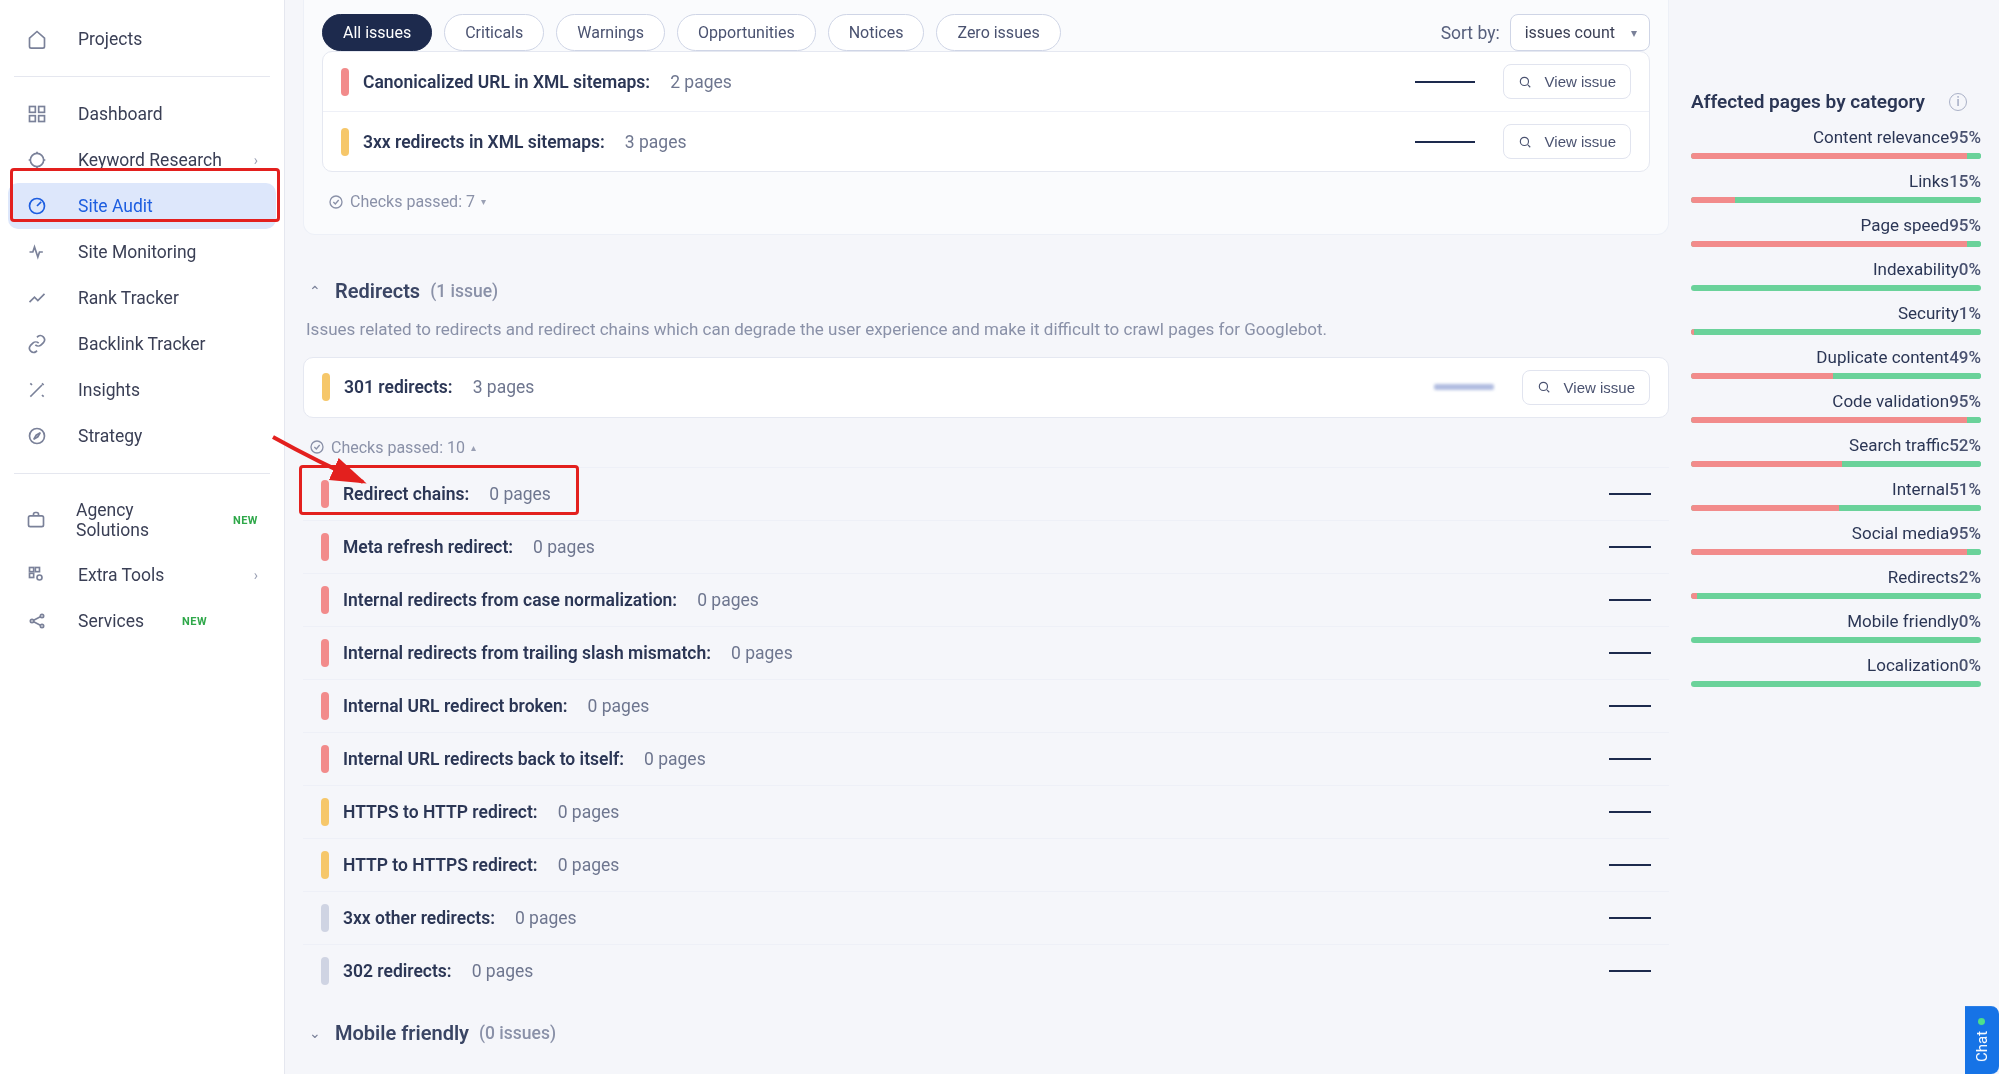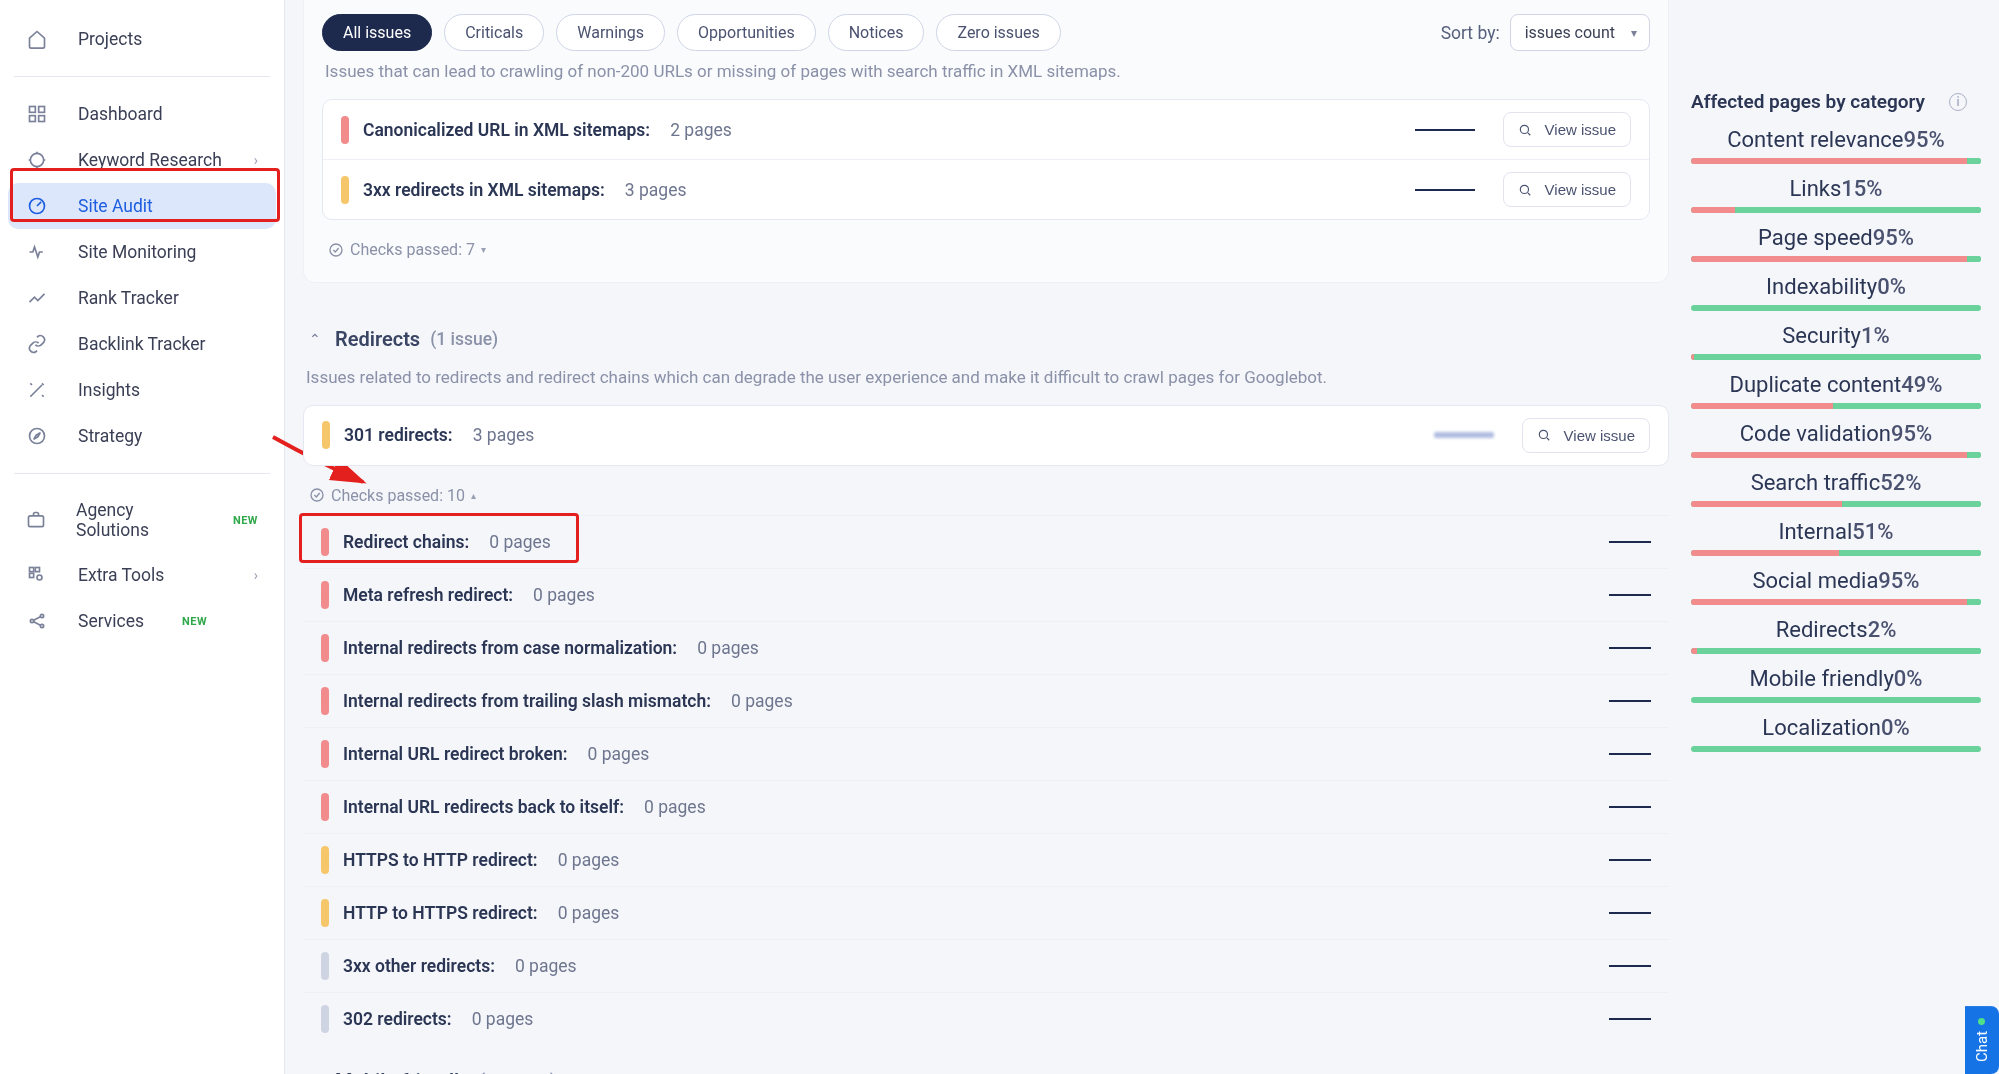--- a/index.html
+++ b/index.html
@@ -62,21 +62,21 @@
 .passed-row { display: flex; align-items: center; gap: 14px; padding: 12px 18px; border-bottom: 1px solid #eef0f7; position: relative; }
 .passed-row:last-child { border-bottom: none; }
 .mini-spark { margin-left: auto; width: 42px; height: 2px; background: #1d2a4d; }
 
 
 .side-panel { width: 290px; padding-top: 14px; }
 .side-panel-inner { background: transparent; }
 .side-title { display: flex; align-items: center; gap: 24px; color: #2b3655; font-size: 19px; font-weight: 600; margin-bottom: 14px; }
 .info-circle { width: 18px; height: 18px; border: 1.5px solid #aab1c7; border-radius: 50%; display: inline-flex; align-items: center; justify-content: center; font-size: 12px; color: #aab1c7; }
 .cat-row { margin-bottom: 12px; }
-.cat-head { display: flex; justify-content: center; color: #2b3655; font-size: 22px; margin-bottom: 6px; }
+.cat-head { display: flex; justify-content: flex-end; color: #2b3655; font-size: 17px; margin-bottom: 6px; }
 .cat-pct { color: #4a5270; font-weight: 500; }
 .bar { height: 6px; border-radius: 4px; background: #6ad29a; display: flex; overflow: hidden; }
 .bar .seg-bad { background: #f28b8b; }
 .bar .seg-good { background: #6ad29a; }
 
 
 .chat-widget { position: fixed; right: 0; bottom: 0; background: #1673e6; color: #fff; writing-mode: vertical-rl; transform: rotate(180deg); padding: 12px 8px; border-radius: 8px 0 0 8px; display: flex; align-items: center; gap: 6px; font-size: 15px; cursor: pointer; }
 .chat-dot { width: 7px; height: 7px; background: #4ee08a; border-radius: 50%; }
 
 svg { display: block; }
@@ -240,21 +240,20 @@
           <span class="pill">Opportunities</span>
           <span class="pill">Notices</span>
           <span class="pill">Zero issues</span>
           <div class="sort-group">
             <span>Sort by:</span>
             <div class="dropdown">
               <span>issues count</span>
             </div>
           </div>
         </div>
-        <p class="section-desc">Issues that can lead to crawling of non-200 URLs or missing of pages with search traffic in XML sitemaps.</p>
 
         <div class="issue-card">
           <div class="issue-row">
             <span class="sev red"></span>
             <span class="issue-label">Canonicalized URL in XML sitemaps:</span>
             <span class="issue-count">2 pages</span>
             <span class="spark"></span>
             <button class="view-btn">
               <svg width="14" height="14" viewBox="0 0 24 24" fill="none" stroke="currentColor" stroke-width="2">
                   <circle cx="11" cy="11" r="7"></circle>

